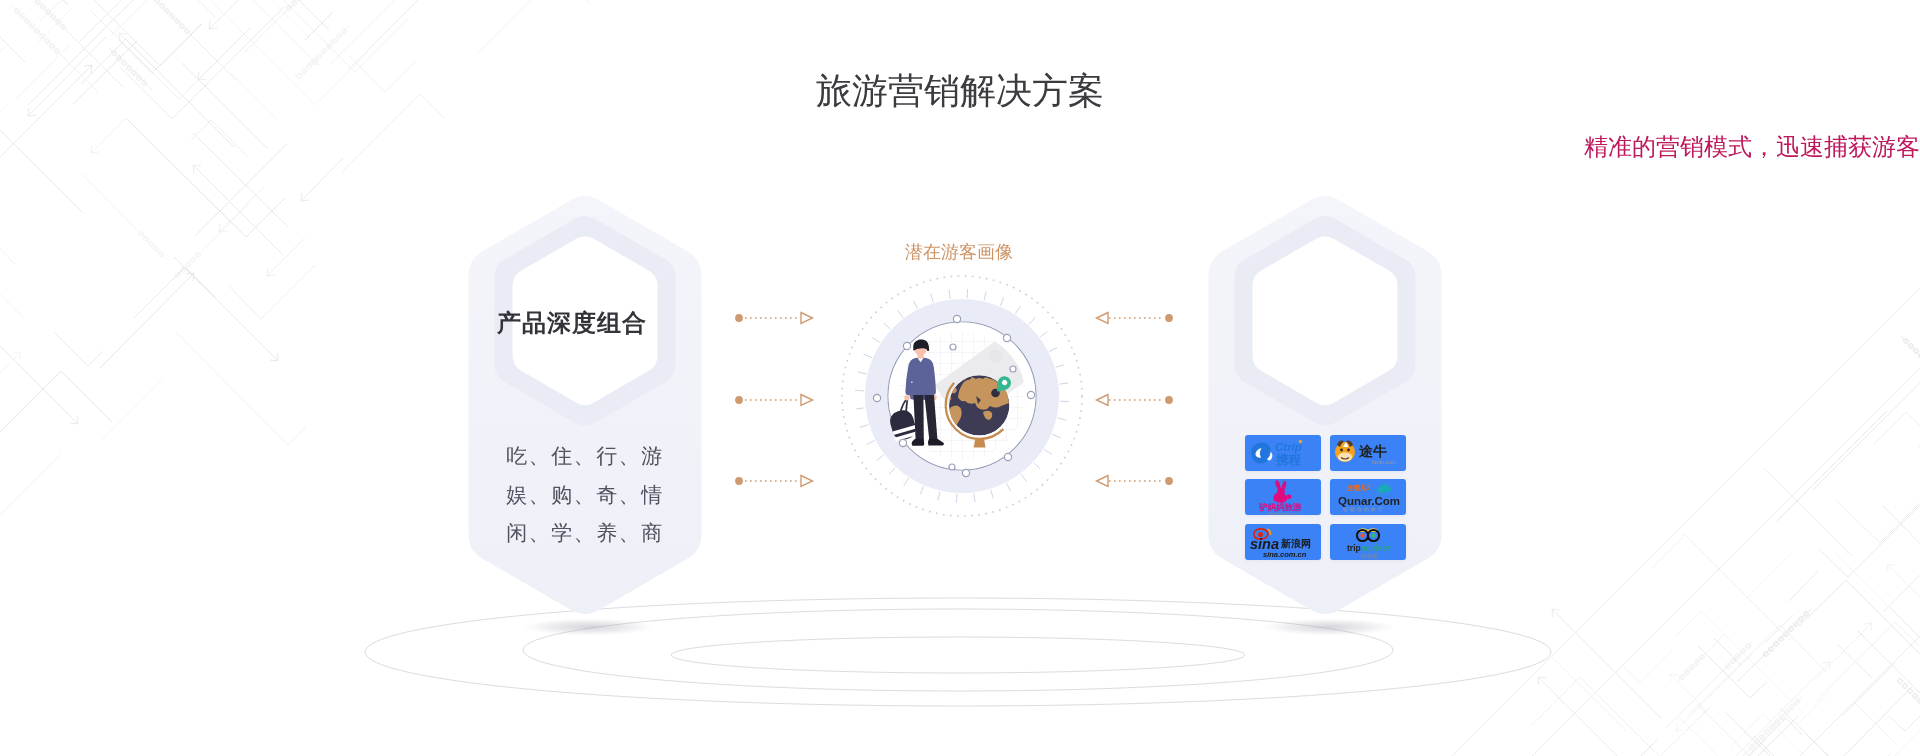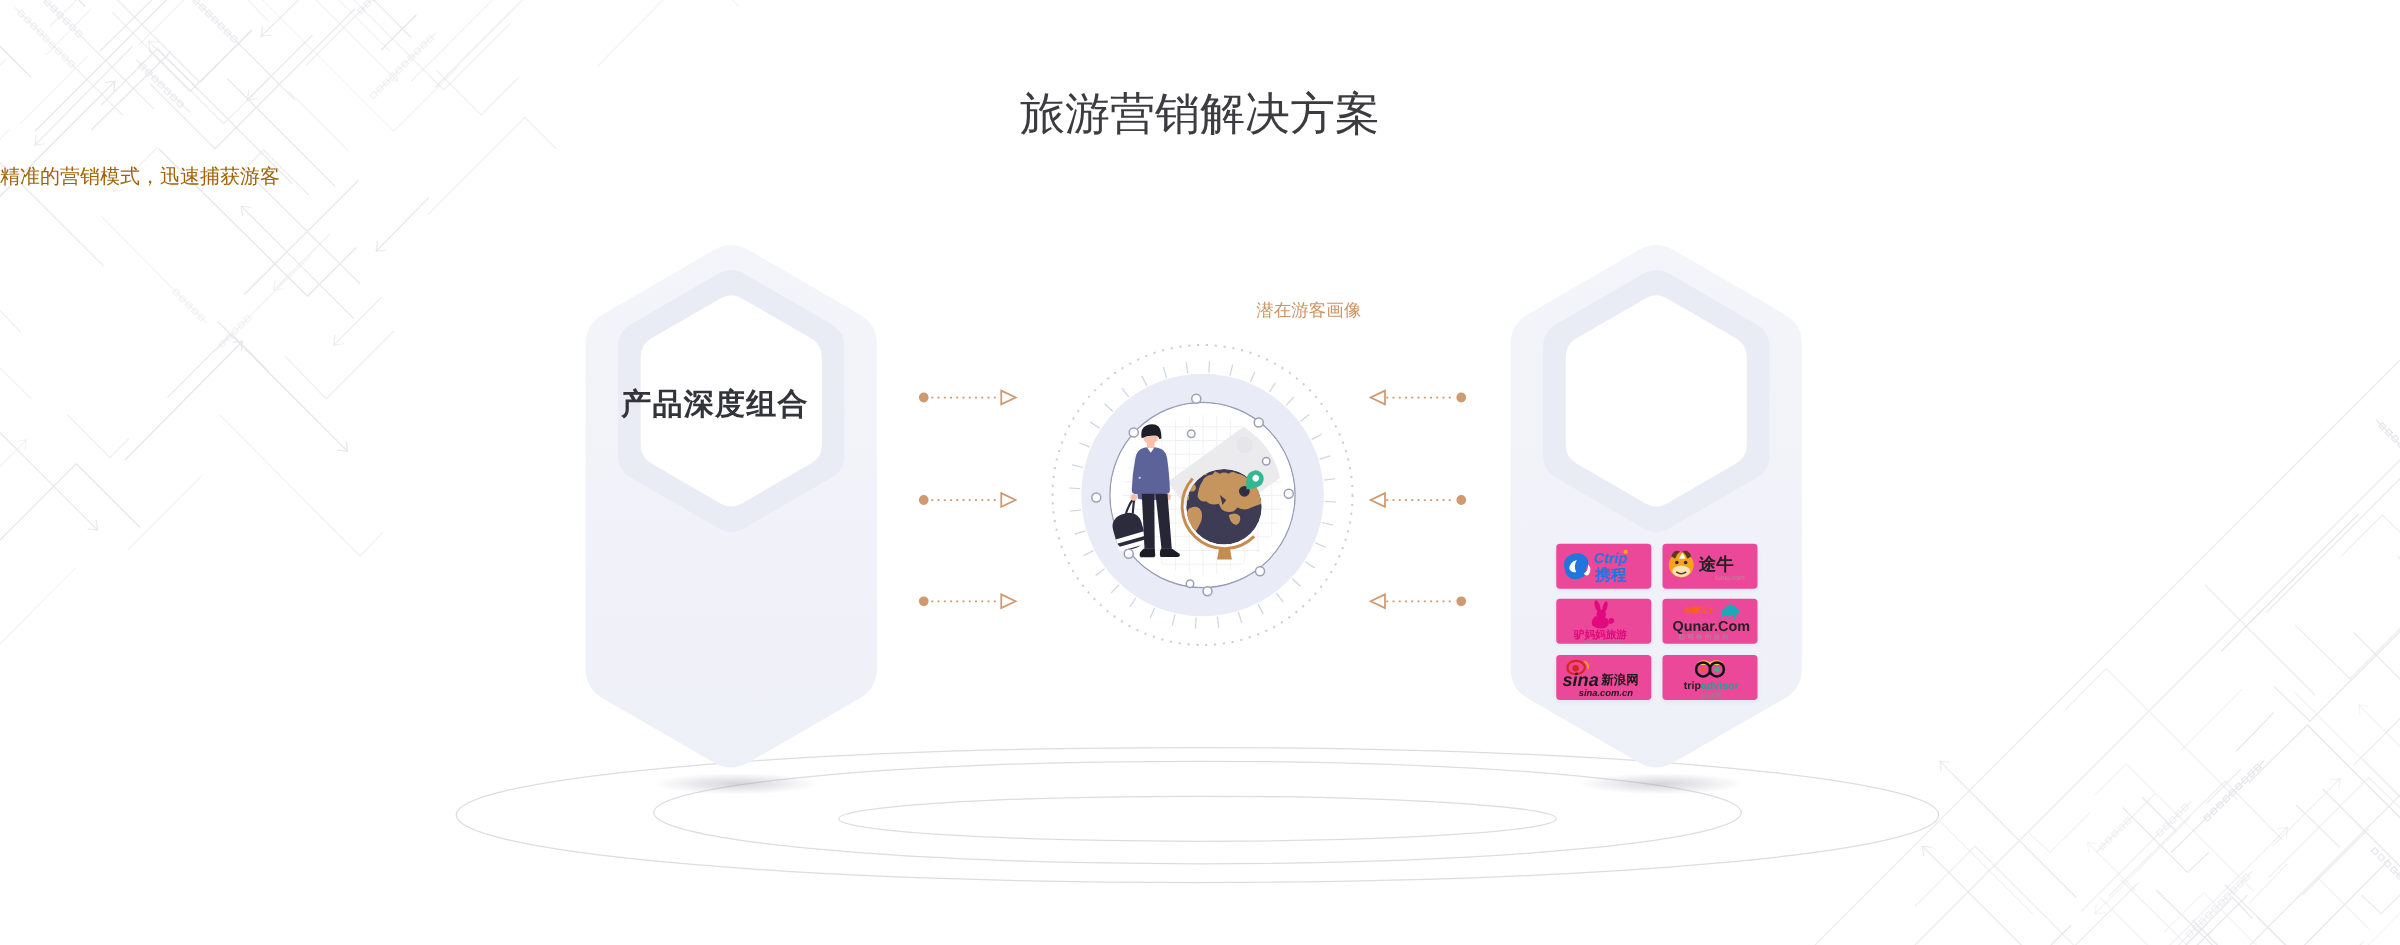--- a/index.html
+++ b/index.html
@@ -1,26 +1,26 @@
 <!DOCTYPE html>
 <html lang="zh"><head>
 <meta charset="utf-8">
 <title>旅游营销解决方案</title>
 <style>
 *{margin:0;padding:0;box-sizing:border-box}
 html,body{width:1920px;height:756px;overflow:hidden;background:#fff;font-family:"Liberation Sans",sans-serif}
 .stage{position:relative;width:1920px;height:756px}
 .abs{position:absolute}
 .title{left:0;right:0;top:67px;text-align:center;font-size:36px;font-weight:normal;color:#3b3b40}
-.subtitle{left:0;right:0;top:131px;text-align:left;font-size:16px;color:#a16207}
+.subtitle{left:0;right:0;top:131px;text-align:right;font-size:24px;color:#be185d}
 .hextitle{width:240px;text-align:center;font-size:24px;font-weight:bold;color:#33333a;letter-spacing:1px}
 .hexlist{width:240px;text-align:center;font-size:21px;color:#51515f;line-height:38.5px;letter-spacing:1.5px}
-.olabel{color:#cd9466;font-size:14px;text-align:right;width:260px}
+.olabel{color:#cd9466;font-size:18px;text-align:center;width:260px}
 .cards{left:1245px;top:434.5px;width:162px;display:flex;flex-wrap:wrap;gap:8.5px 9px}
-.card{width:76px;height:36px;background:#ec4899;border-radius:3px;overflow:hidden;box-shadow:0 1px 3px rgba(120,120,160,.10)}
+.card{width:76px;height:36px;background:#3b82f6;border-radius:3px;overflow:hidden;box-shadow:0 1px 3px rgba(120,120,160,.10)}
 </style>
 </head>
 <body>
 <div class="stage">
 <svg class="abs" style="left:0;top:0" width="1920" height="756" viewBox="0 0 1920 756">
   <defs>
     <linearGradient id="hexg" x1="0" y1="0" x2="0" y2="1">
       <stop offset="0" stop-color="#f4f5fa"></stop>
           <stop offset="1" stop-color="#eef0f8"></stop>
     </linearGradient>
@@ -550,20 +550,21 @@
           <circle cx="-55" cy="-50" r="3.6"></circle>
           <circle cx="-9" cy="-49" r="3"></circle>
           <circle cx="51" cy="-27" r="3"></circle>
           <circle cx="-10" cy="71" r="3"></circle>
         </g>
   </g>
 </svg>
 <div class="abs title">旅游营销解决方案</div>
 <div class="abs subtitle">精准的营销模式，迅速捕获游客</div>
 <div class="abs hextitle" style="left:452px;top:307px">产品深度组合</div>
+<div class="abs hexlist" style="left:465px;top:437px">吃、住、行、游<br>娱、购、奇、情<br>闲、学、养、商</div>
 <div class="abs olabel" style="left:829px;top:240px">潜在游客画像</div>
 <div class="abs cards">
       <div class="card"><svg width="76" height="36" viewBox="0 0 76 36">
 <g>
 <path d="M7 21 Q4 12 12 8.5 Q21 5.5 25 12 Q27 16 23.5 19.5 Q26 23 21.5 26.5 Q13 31 8.5 25 Q7 23 7 21 Z" fill="#2176dd"></path>
 <path d="M10.5 20 Q10.5 14.5 16.5 13 Q13.5 18 16 22.5 Q12 23.5 10.5 20 Z" fill="#fff"></path>
 <path d="M22 24 Q26 21 25.5 16.5 Q29 20 26 24.5 Q24 26.5 22 24 Z" fill="#fff"></path>
 <text x="30" y="15.5" font-size="11.5" font-weight="bold" fill="#2176dd" font-family="Liberation Sans,sans-serif" font-style="italic">Ctrip</text>
 <circle cx="55.5" cy="6.5" r="1.7" fill="#f7a21b"></circle>
 <text x="31" y="29" font-size="12.5" font-weight="bold" fill="#2176dd" font-family="Liberation Sans,sans-serif">携程</text>

